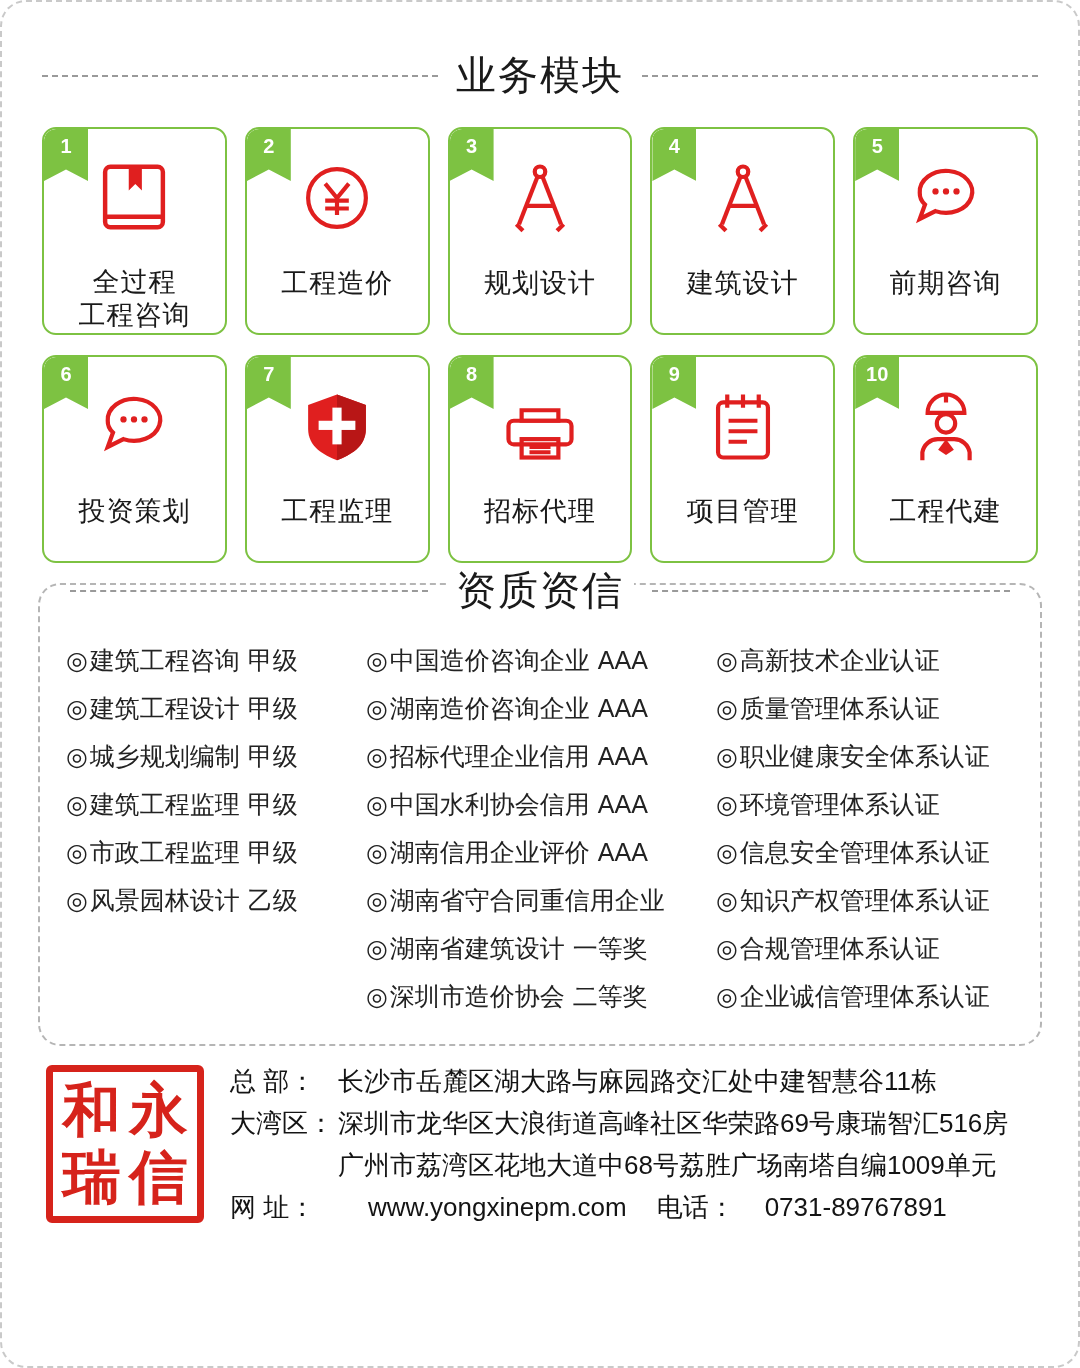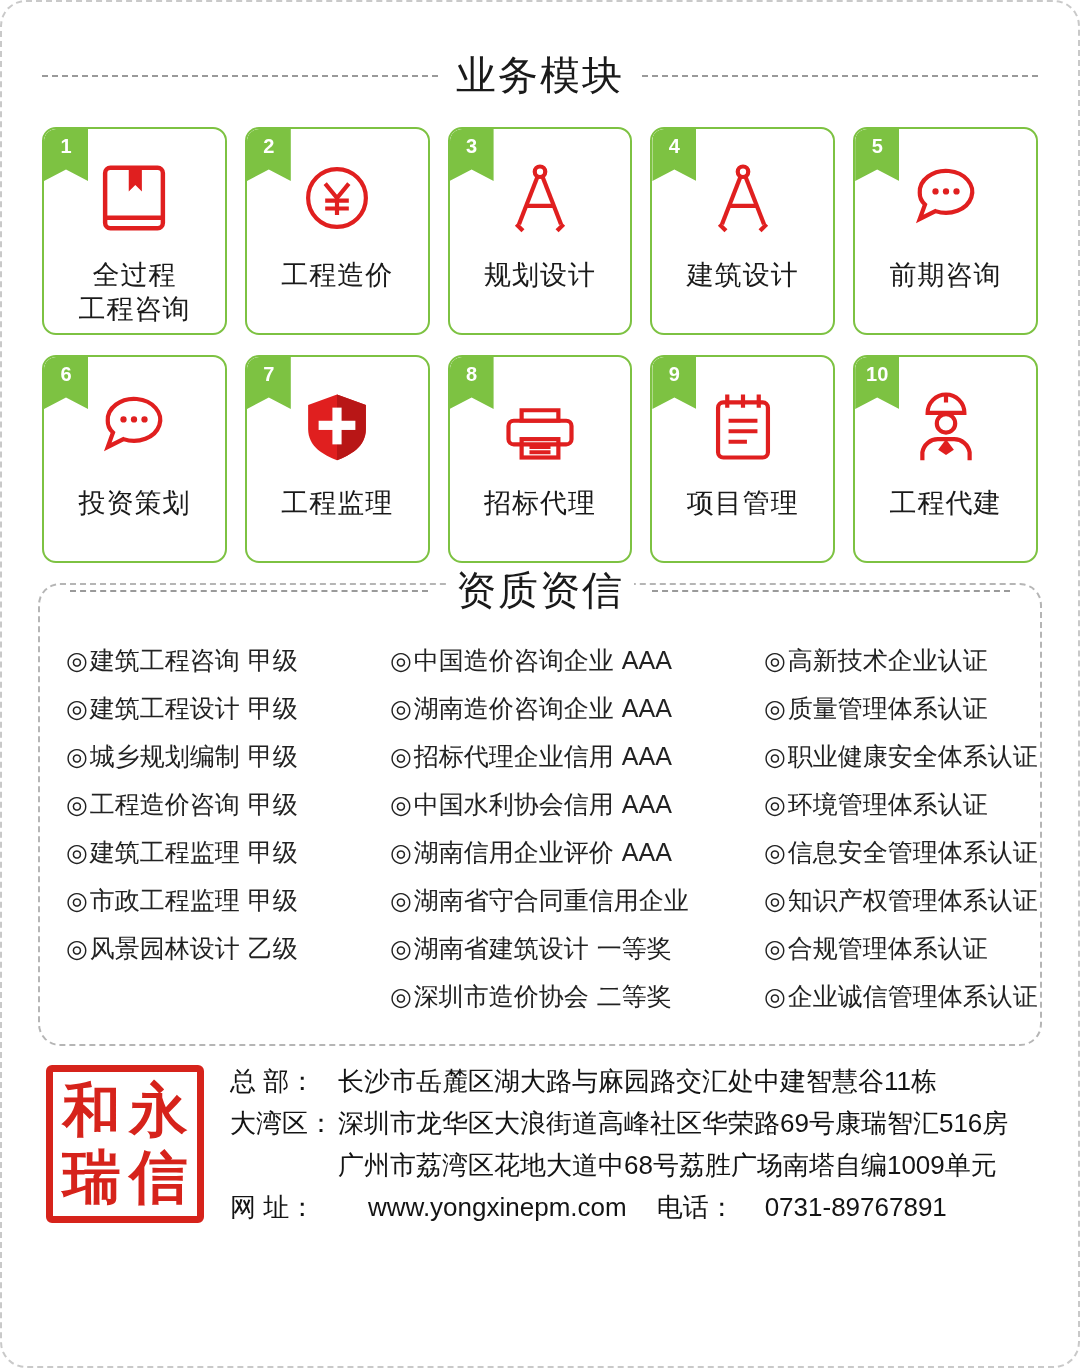--- a/index.html
+++ b/index.html
@@ -79,21 +79,21 @@
     font-weight: bold;
     line-height: 26px;
   }
   .mod-icon {
     height: 86px;
     display: flex;
     align-items: center;
     justify-content: center;
   }
   .mod-label {
-    margin-top: 18px;
+    margin-top: 26px;
     font-size: 27px;
     color: #1a1a1a;
     text-align: center;
     line-height: 1.25;
     letter-spacing: 1px;
     padding: 0 6px;
   }
 
   
   .qual-wrap {
@@ -117,21 +117,21 @@
     height: 0;
     border-top: 2px dashed #9a9a9a;
   }
   .qual-head .section-title {
     background: #fff;
     padding: 0 10px;
   }
   .qual-cols {
     display: flex;
     padding: 18px 26px 0 26px;
-    gap: 24px;
+    gap: 0;
   }
   .qual-col { flex: 1 1 0; }
   .qual-col.c1 { flex: 0 0 300px; }
   .qual-col.c2 { flex: 0 0 350px; }
   .qual-col.c3 { flex: 1 1 auto; }
   .qual-item {
     font-size: 25px;
     color: #222;
     line-height: 1.92;
     white-space: nowrap;
@@ -356,21 +356,20 @@
       <div class="rule"></div>
       <div class="section-title">资质资信</div>
       <div class="rule"></div>
     </div>
 
     <div class="qual-cols">
       <div class="qual-col c1">
         <div class="qual-item"><span class="bullet">◎</span><span>建筑工程咨询</span><span class="lvl">甲级</span></div>
         <div class="qual-item"><span class="bullet">◎</span><span>建筑工程设计</span><span class="lvl">甲级</span></div>
         <div class="qual-item"><span class="bullet">◎</span><span>城乡规划编制</span><span class="lvl">甲级</span></div>
-        <div class="qual-item"><span class="bullet">◎</span><span>工程造价咨询</span><span class="lvl">甲级</span></div>
         <div class="qual-item"><span class="bullet">◎</span><span>建筑工程监理</span><span class="lvl">甲级</span></div>
         <div class="qual-item"><span class="bullet">◎</span><span>市政工程监理</span><span class="lvl">甲级</span></div>
         <div class="qual-item"><span class="bullet">◎</span><span>风景园林设计</span><span class="lvl">乙级</span></div>
       </div>
 
       <div class="qual-col c2">
         <div class="qual-item"><span class="bullet">◎</span><span>中国造价咨询企业</span><span class="lvl">AAA</span></div>
         <div class="qual-item"><span class="bullet">◎</span><span>湖南造价咨询企业</span><span class="lvl">AAA</span></div>
         <div class="qual-item"><span class="bullet">◎</span><span>招标代理企业信用</span><span class="lvl">AAA</span></div>
         <div class="qual-item"><span class="bullet">◎</span><span>中国水利协会信用</span><span class="lvl">AAA</span></div>

